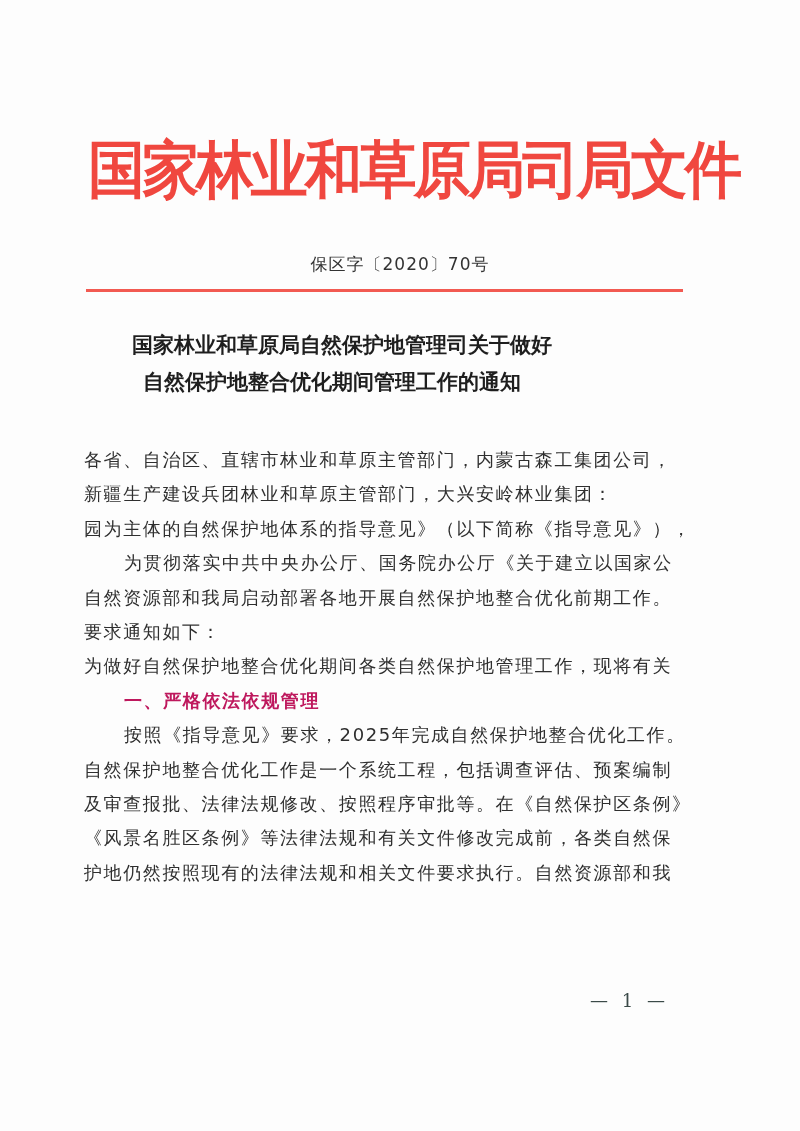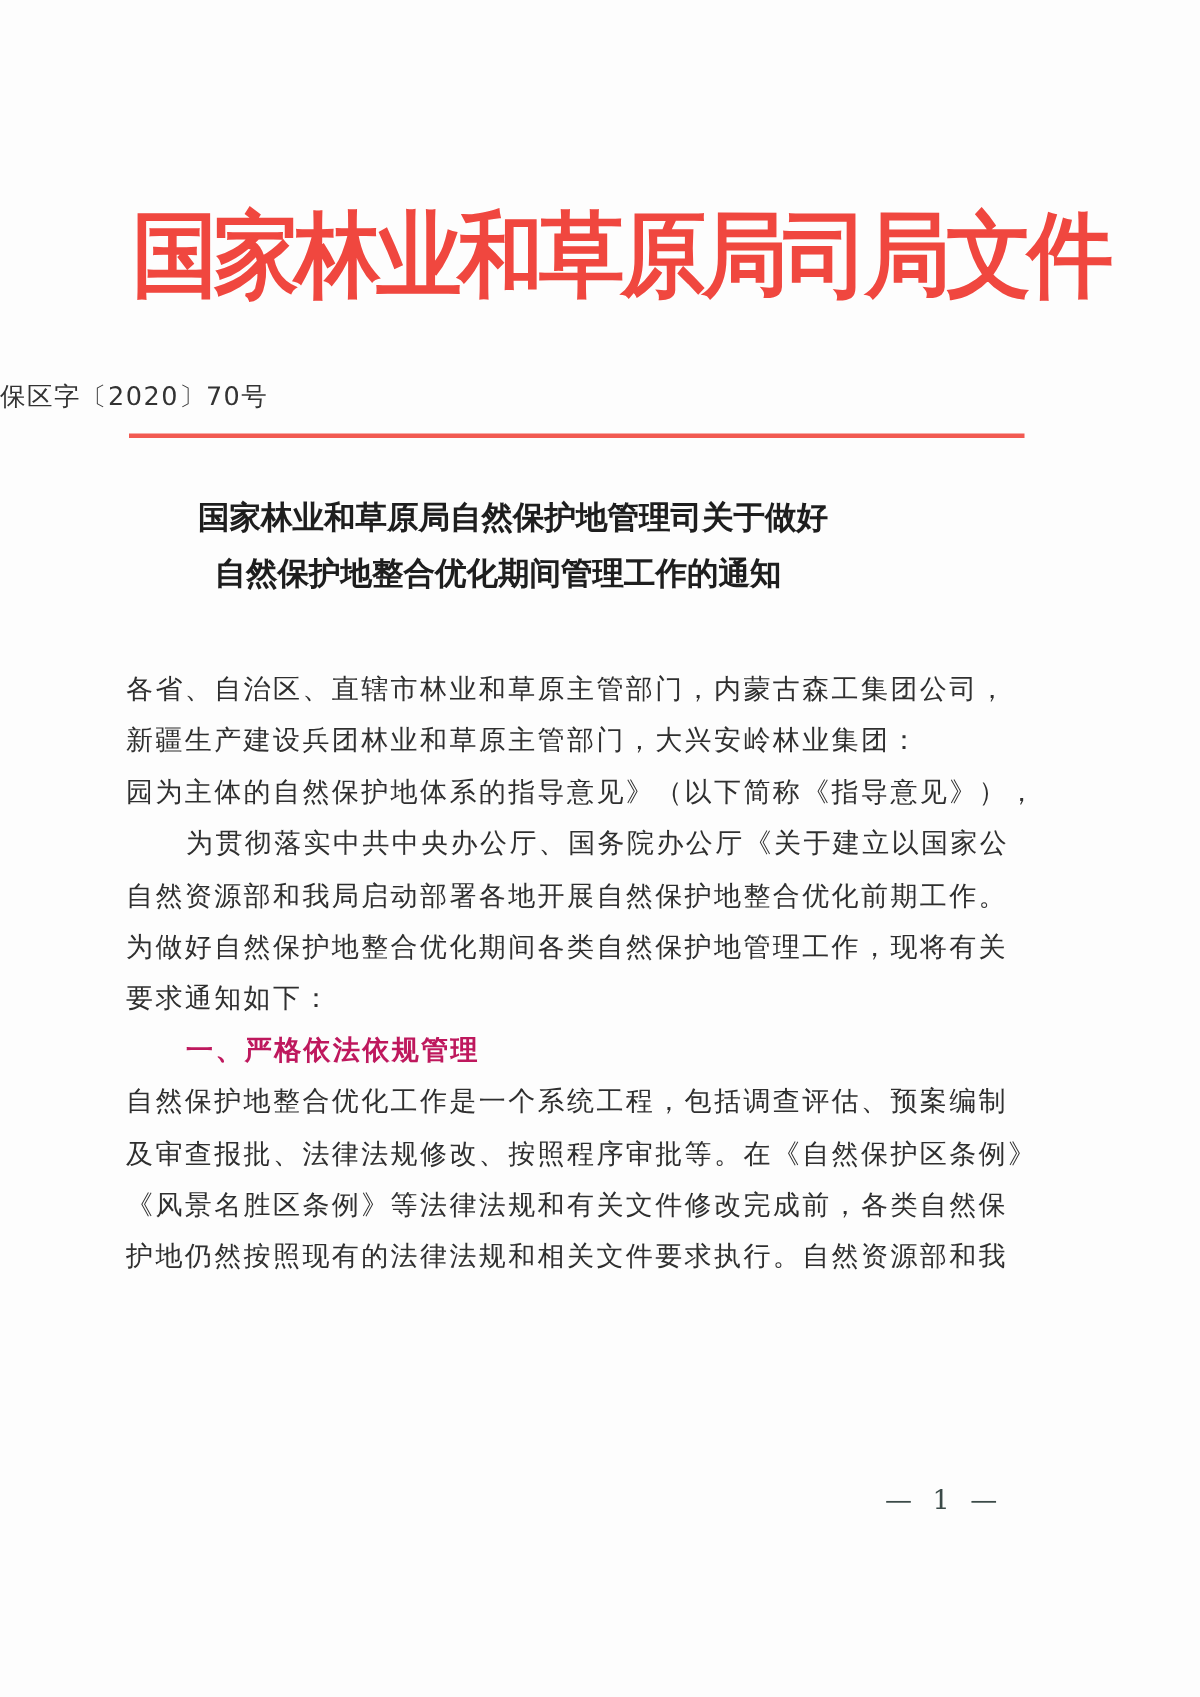--- a/index.html
+++ b/index.html
@@ -34,20 +34,21 @@
       letter-spacing: -3px;
       white-space: nowrap;
       transform: scaleX(0.92);
       transform-origin: left center;
     }
     .doc-number {
       position: absolute;
       left: 0;
       width: 800px;
       top: 253px;
+      text-align: center;
       font-size: 17px;
       letter-spacing: 1px;
       color: #333;
       font-family: "DejaVu Sans", "Liberation Sans", sans-serif;
     }
     .red-rule {
       position: absolute;
       left: 86px;
       top: 289px;
       width: 597px;
@@ -115,23 +116,24 @@
     <span class="line line1">国家林业和草原局自然保护地管理司关于做好</span>
     <span class="line line2">自然保护地整合优化期间管理工作的通知</span>
   </div>
 
   <div class="body">
     <span class="row">各省、自治区、直辖市林业和草原主管部门，内蒙古森工集团公司，</span>
     <span class="row">新疆生产建设兵团林业和草原主管部门，大兴安岭林业集团：</span>
     <span class="row">园为主体的自然保护地体系的指导意见》（以下简称《指导意见》），</span>
     <span class="row indent">为贯彻落实中共中央办公厅、国务院办公厅《关于建立以国家公</span>
     <span class="row">自然资源部和我局启动部署各地开展自然保护地整合优化前期工作。</span>
+    <span class="row">要求通知如下：</span>
     <span class="row">为做好自然保护地整合优化期间各类自然保护地管理工作，现将有关</span>
-    <span class="row">要求通知如下：</span>
     <span class="row indent heading">一、严格依法依规管理</span>
+    <span class="row indent">按照《指导意见》要求，2025年完成自然保护地整合优化工作。</span>
     <span class="row">自然保护地整合优化工作是一个系统工程，包括调查评估、预案编制</span>
     <span class="row">及审查报批、法律法规修改、按照程序审批等。在《自然保护区条例》</span>
     <span class="row">《风景名胜区条例》等法律法规和有关文件修改完成前，各类自然保</span>
     <span class="row">护地仍然按照现有的法律法规和相关文件要求执行。自然资源部和我</span>
   </div>
 
   <div class="page-number">— 1 —</div>
 
 </div>
 

